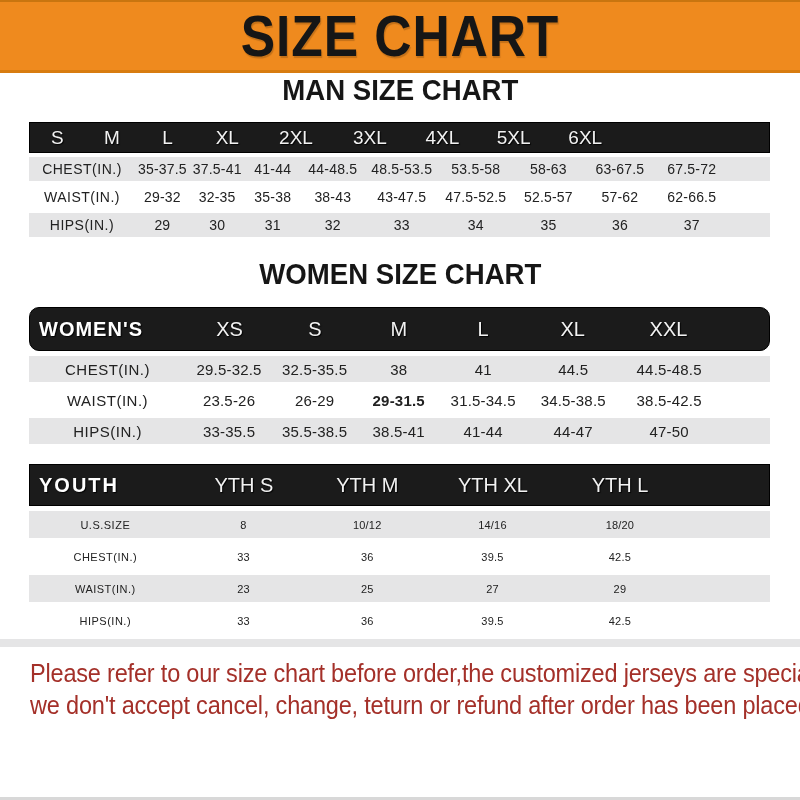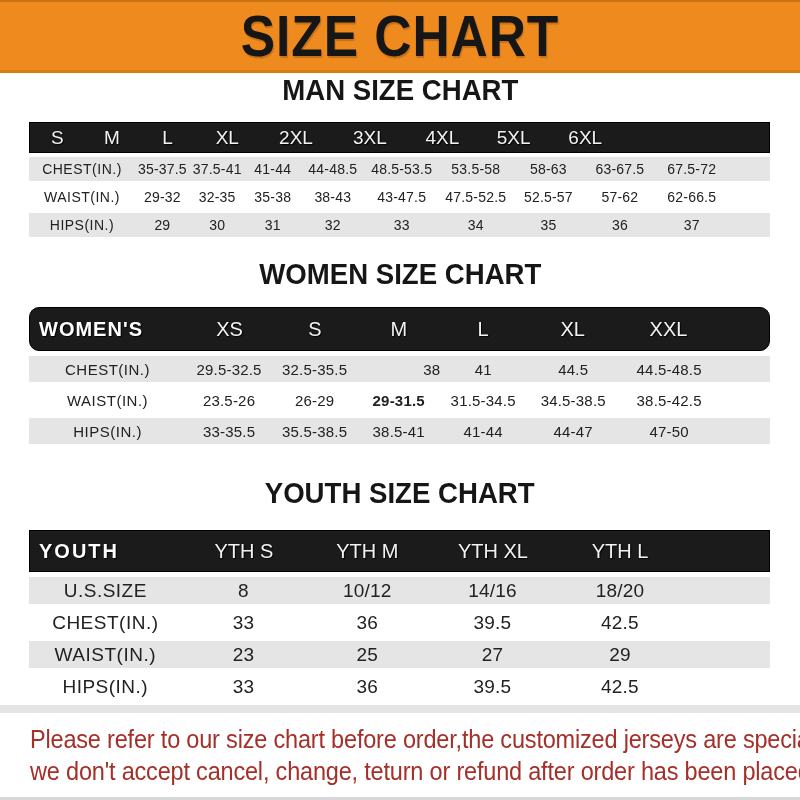--- a/index.html
+++ b/index.html
@@ -47,21 +47,21 @@
   }
   .sec-men  .bar-row .label-cell{font-size:25px;}
   .sec-women .bar-row .label-cell{font-size:24px;}
   .sec-youth .bar-row .label-cell{font-size:25px;letter-spacing:2px;}
   .sec-women .bar-row .cell,.sec-youth .bar-row .cell{font-size:20px;}
   .data-row{
     display:flex;align-items:center;color:#222222;
   }
   .sec-men  .data-row{height:24px;margin-top:4px;font-size:14px;}
   .sec-women .data-row{height:26px;margin-top:5px;font-size:15px;}
-  .sec-youth .data-row{height:27px;margin-top:5px;font-size:19px;}
+  .sec-youth .data-row{height:27px;margin-top:5px;font-size:11px;}
   .data-row.alt{background:var(--row-alt,#e5e5e6);}
   .data-row .cell{text-align:center;letter-spacing:0.2px;}
   .data-row .label-cell{text-align:center;letter-spacing:0.5px;}
   .cell{box-sizing:border-box;}
   .table-bottom-strip{height:8px;background:var(--row-alt,#e5e5e6);margin-top:5px;}
   
   .footer{margin-top:10px;padding-left:30px;}
   .footer p{
     margin:0;color:var(--red,#a43029);font-size:25px;line-height:32px;
     transform:scaleX(0.94);transform-origin:left center;white-space:nowrap;
@@ -143,21 +143,21 @@
         <div class="cell " style="width: 11.2%;">M</div>
         <div class="cell " style="width: 11.6%;">L</div>
         <div class="cell " style="width: 12.7%;">XL</div>
         <div class="cell " style="width: 13.2%;">XXL</div>
         <div class="cell " style="width: 7%;"></div>
       </div>
       <div class="data-row alt">
         <div class="cell label-cell" style="width: 21.2%;">CHEST(IN.)</div>
         <div class="cell " style="width: 11.6%;">29.5-32.5</div>
         <div class="cell " style="width: 11.5%;">32.5-35.5</div>
-        <div class="cell " style="width: 11.2%; text-align: right;">38</div>
+        <div class="cell " style="width: 11.2%;">38</div>
         <div class="cell " style="width: 11.6%;">41</div>
         <div class="cell " style="width: 12.7%;">44.5</div>
         <div class="cell " style="width: 13.2%;">44.5-48.5</div>
         <div class="cell " style="width: 7%;"></div>
       </div>
       <div class="data-row">
         <div class="cell label-cell" style="width: 21.2%;">WAIST(IN.)</div>
         <div class="cell " style="width: 11.6%;">23.5-26</div>
         <div class="cell " style="width: 11.5%;">26-29</div>
         <div class="cell " style="width: 11.2%; font-weight: bold;">29-31.5</div>
@@ -173,21 +173,20 @@
         <div class="cell " style="width: 11.2%;">38.5-41</div>
         <div class="cell " style="width: 11.6%;">41-44</div>
         <div class="cell " style="width: 12.7%;">44-47</div>
         <div class="cell " style="width: 13.2%;">47-50</div>
         <div class="cell " style="width: 7%;"></div>
       </div>
     </div>
 </section>
 
 <section class="sec-youth">
-  <h2 class="section-title"><span>YOUTH SIZE CHART</span></h2>
   <div class="size-table">
       <div class="bar-row">
         <div class="cell label-cell" style="width: 20.6%;">YOUTH</div>
         <div class="cell " style="width: 16.7%;">YTH S</div>
         <div class="cell " style="width: 16.7%;">YTH M</div>
         <div class="cell " style="width: 17.3%;">YTH XL</div>
         <div class="cell " style="width: 17.1%;">YTH L</div>
         <div class="cell " style="width: 11.6%;"></div>
       </div>
       <div class="data-row alt">

